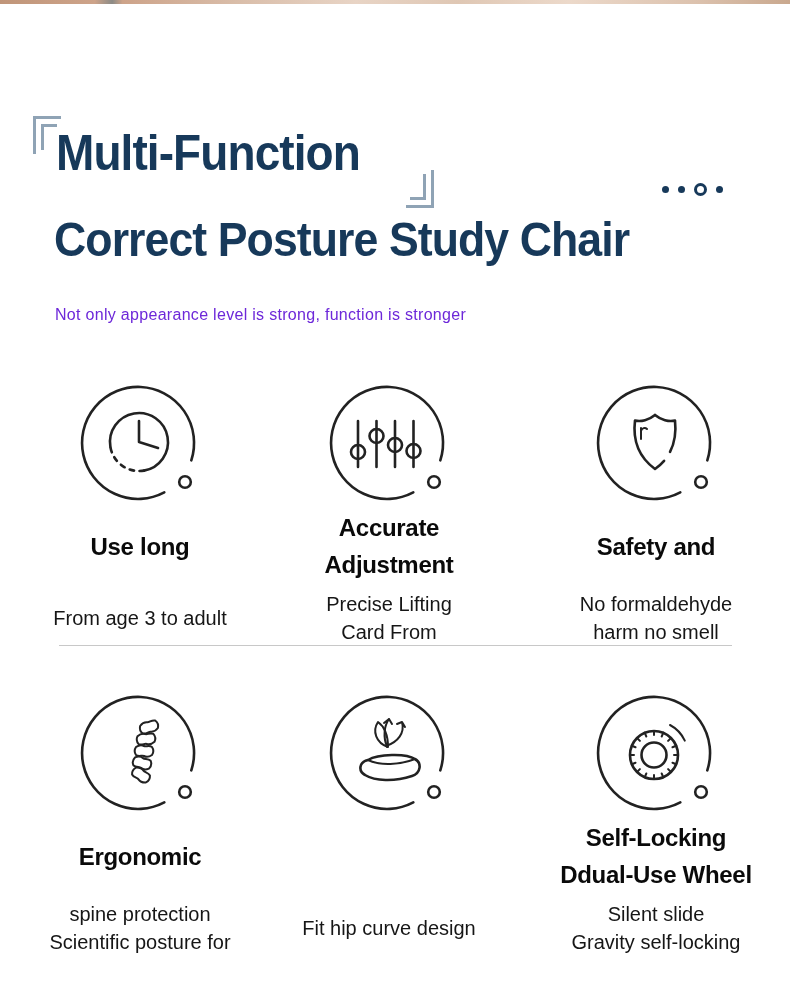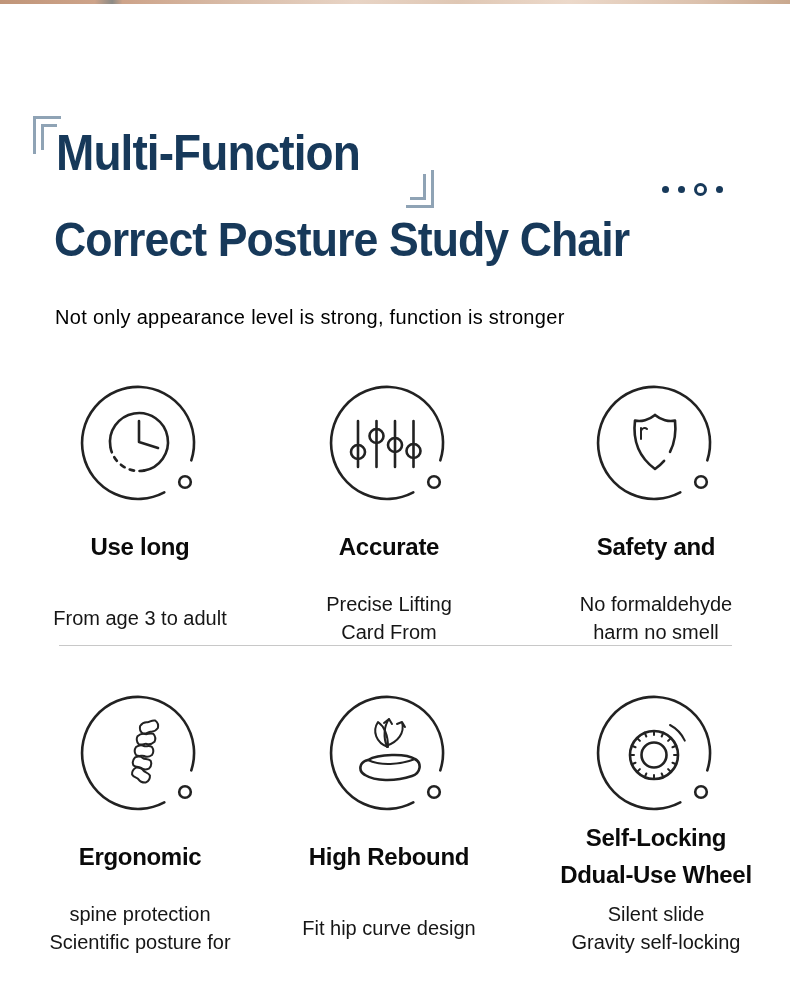--- a/index.html
+++ b/index.html
@@ -27,21 +27,21 @@
     color:#17395a;letter-spacing:-1px;transform:scaleX(.92);transform-origin:left top;white-space:nowrap;
   }
   .dots{position:absolute;left:662px;top:182px;display:flex;align-items:center;gap:9px;height:14px;}
   .dots .dot{width:7px;height:7px;border-radius:50%;background:#17395a;}
   .dots .ring{width:13px;height:13px;border-radius:50%;border:3px solid #17395a;box-sizing:border-box;background:#fff;}
   .sub-title{
     position:absolute;left:54px;top:212px;font-size:48px;font-weight:bold;
     color:#17395a;letter-spacing:-1px;transform:scaleX(.93);transform-origin:left top;white-space:nowrap;
   }
   .tagline{
-    position:absolute;left:55px;top:306px;font-size:20px;color:#000000;
+    position:absolute;left:55px;top:306px;font-size:16px;color:#6d28d9;
     letter-spacing:.3px;white-space:nowrap;
   }
   .divider{position:absolute;left:59px;top:645px;width:673px;height:1px;background:#c8c8c8;}
   
   .feature{position:absolute;width:330px;transform:translateX(-50%);
     display:flex;flex-direction:column;align-items:center;}
   .row1{top:385px}.row2{top:695px}
   .c1{left:140px}.c2{left:389px}.c3{left:656px}
   .icon-wrap{width:130px;height:122px;}
   .icon-wrap svg{display:block}
@@ -110,20 +110,21 @@
       <circle class="stroke" cx="110" cy="97" r="5.8"></circle>
       <path class="stroke" d="M 34 36 L 34 82 M 52.5 36 L 52.5 82 M 71 36 L 71 82 M 89.5 36 L 89.5 82"></path>
       <circle class="stroke" cx="34" cy="67" r="7" fill="#fff"></circle>
       <circle class="stroke" cx="52.5" cy="51" r="7" fill="#fff"></circle>
       <circle class="stroke" cx="71" cy="60" r="7" fill="#fff"></circle>
       <circle class="stroke" cx="89.5" cy="66" r="7" fill="#fff"></circle>
     </svg>
   </div>
   <div class="f-title">
     <div>Accurate</div>
+    <div>Adjustment</div>
   </div>
   <div class="f-desc">
     <div>Precise Lifting</div>
     <div>Card From</div>
   </div>
 </div>
 
 <div class="feature row1 c3">
   <div class="icon-wrap">
     <svg width="130" height="122" viewBox="0 0 130 122">
@@ -175,21 +176,20 @@
       <path class="stroke" d="M 41 80 C 34 76 35 67 44 65 C 54 59 82 58 91 64 C 98 68 97 78 88 81 C 70 87 51 86 41 80 Z"></path>
       <path class="stroke thin" d="M 44 65 C 56 71 76 70 91 64"></path>
       <g class="stroke thin">
         <path d="M 63 52 C 59 42 60 31 65 24 M 65 24 L 60 28 M 65 24 L 68 29"></path>
         <path d="M 62 51 C 74 47 81 38 78 27 M 78 27 L 73 29 M 78 27 L 81 32"></path>
         <path d="M 64 52 C 52 48 48 36 54 27 C 61 32 64 42 64 52"></path>
       </g>
     </svg>
   </div>
   <div class="f-title">
-    <div>High Rebound</div>
   </div>
   <div class="f-desc">
     <div>Fit hip curve design</div>
   </div>
 </div>
 
 <div class="feature row2 c3">
   <div class="icon-wrap">
     <svg width="130" height="122" viewBox="0 0 130 122">
       <path class="stroke" d="M 89.3 107.4 A 56 56 0 1 1 116.3 75.3"></path>

